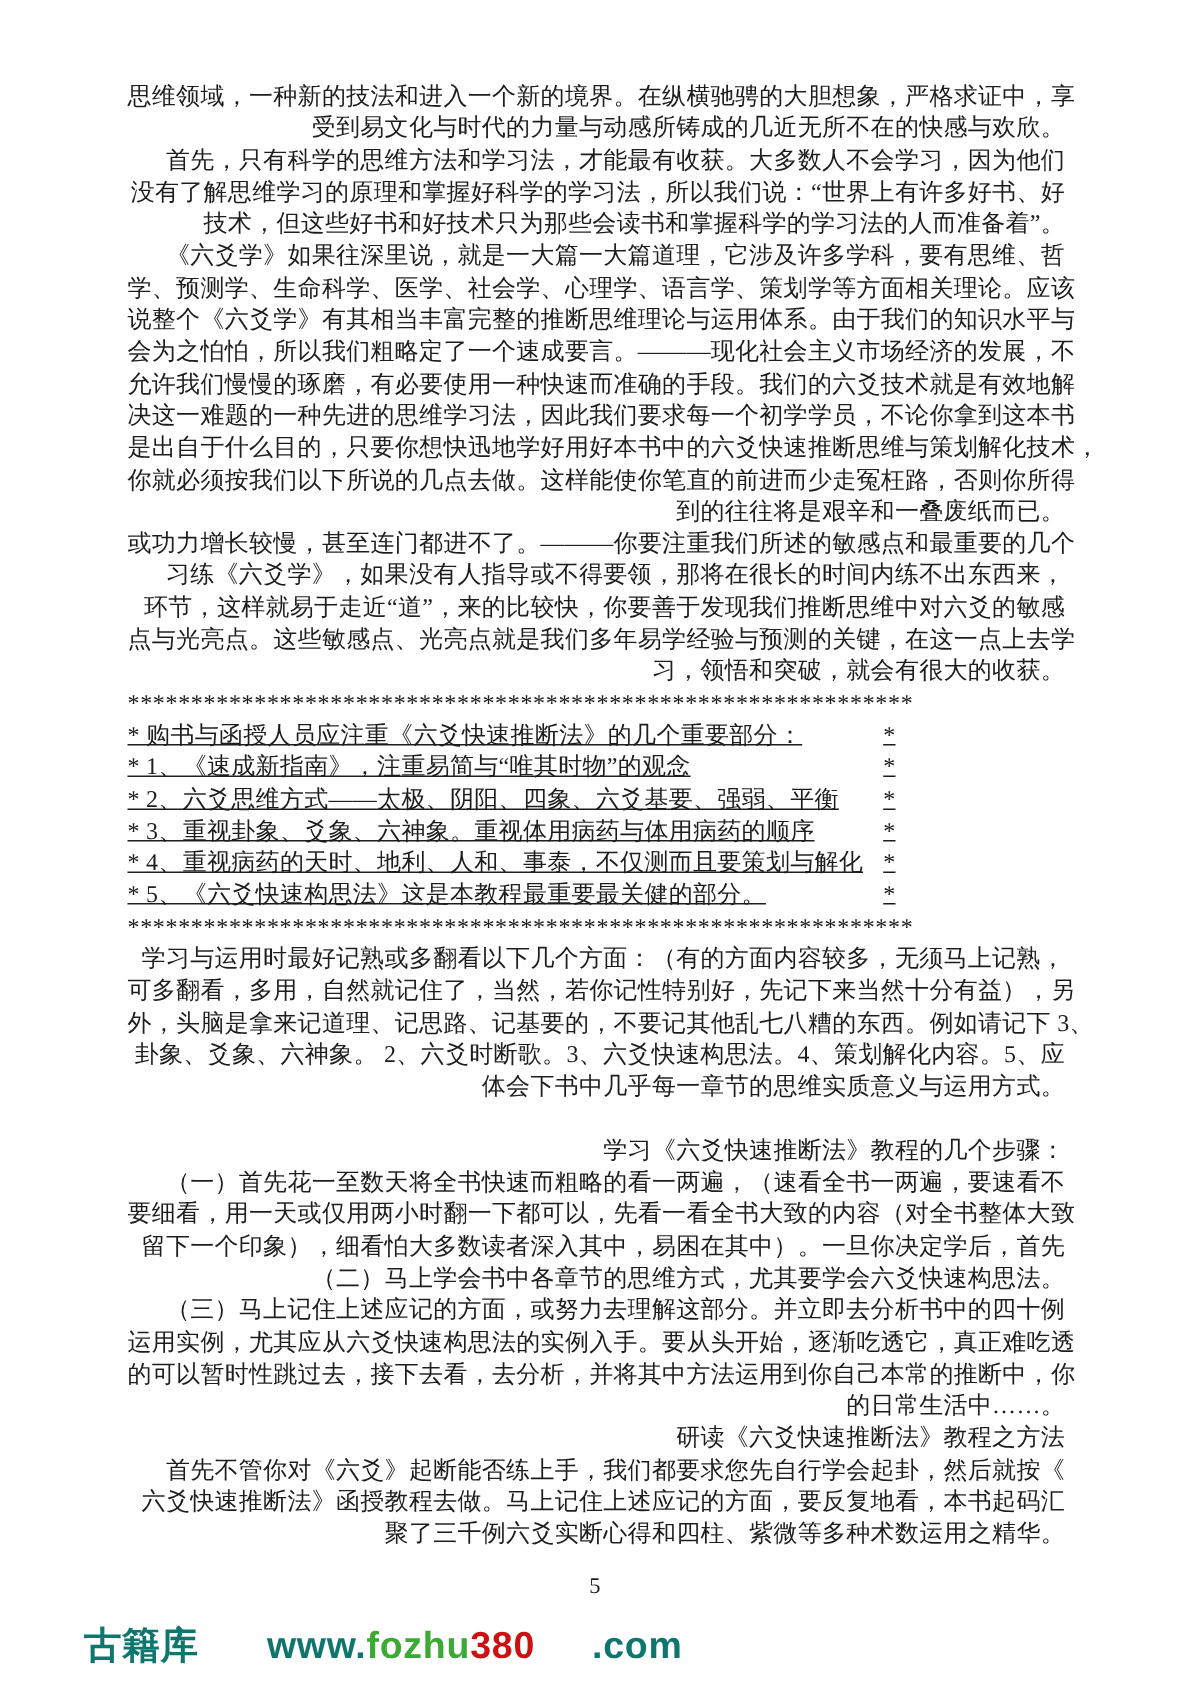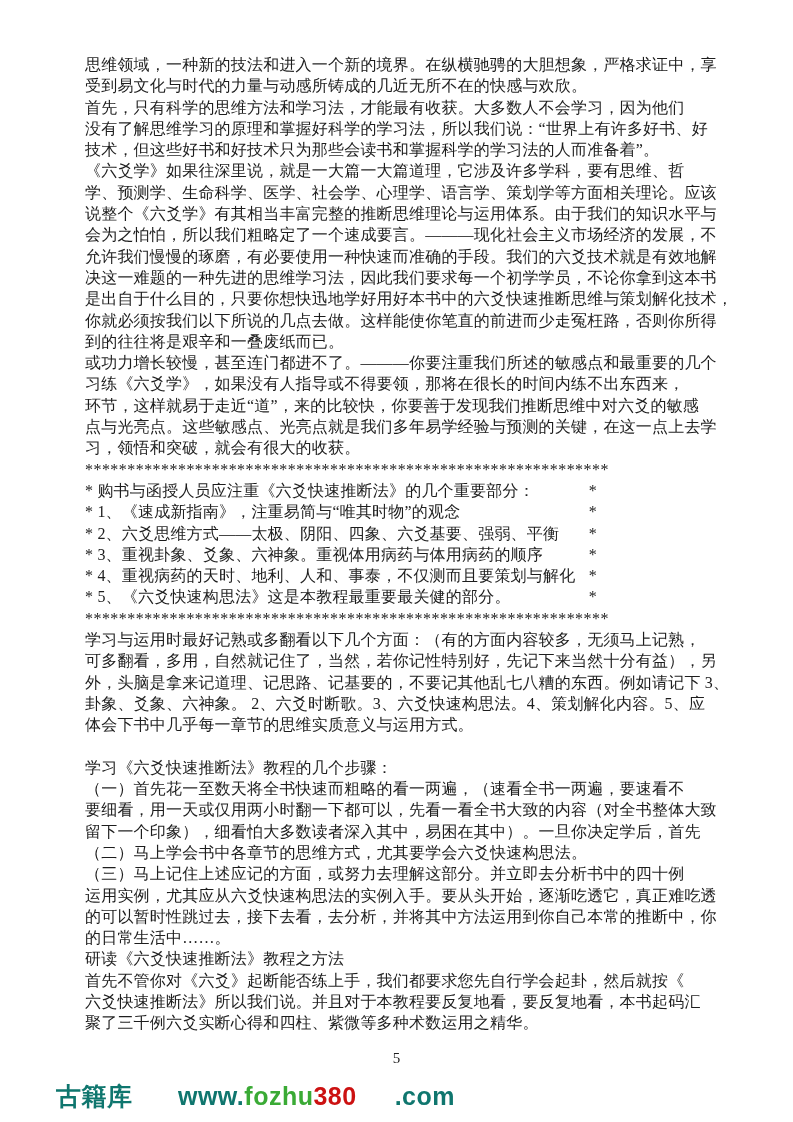--- a/index.html
+++ b/index.html
@@ -17,32 +17,34 @@
     left: 85px;
     top: 54px;
     width: 625px;
     font-size: 16px;
     line-height: 21.3px;
     letter-spacing: 0.2px;
   }
   .line {
     white-space: nowrap;
     height: 21.3px;
+    text-align: right;
   }
   .star-border {
     white-space: nowrap;
     height: 21.3px;
     letter-spacing: 0.45px;
   }
   .star-line {
     display: flex;
     justify-content: space-between;
     width: 512px;
     height: 21.3px;
     white-space: nowrap;
+    text-decoration: underline;
   }
   .spacer { height: 21.3px; }
   .page-number {
     position: absolute;
     left: 0;
     top: 1050px;
     width: 793px;
     text-align: center;
     font-size: 15px;
     color: #1d1d1d;
@@ -133,21 +135,21 @@
         <div class="line">（一）首先花一至数天将全书快速而粗略的看一两遍，（速看全书一两遍，要速看不</div>
         <div class="line">要细看，用一天或仅用两小时翻一下都可以，先看一看全书大致的内容（对全书整体大致</div>
         <div class="line">留下一个印象），细看怕大多数读者深入其中，易困在其中）。一旦你决定学后，首先</div>
         <div class="line">（二）马上学会书中各章节的思维方式，尤其要学会六爻快速构思法。</div>
         <div class="line">（三）马上记住上述应记的方面，或努力去理解这部分。并立即去分析书中的四十例</div>
         <div class="line">运用实例，尤其应从六爻快速构思法的实例入手。要从头开始，逐渐吃透它，真正难吃透</div>
         <div class="line">的可以暂时性跳过去，接下去看，去分析，并将其中方法运用到你自己本常的推断中，你</div>
         <div class="line">的日常生活中……。</div>
         <div class="line">研读《六爻快速推断法》教程之方法</div>
         <div class="line">首先不管你对《六爻》起断能否练上手，我们都要求您先自行学会起卦，然后就按《</div>
-        <div class="line">六爻快速推断法》所以我们说。并且对于本教程要反复地看，要反复地看，本书起码汇</div>
+        <div class="line">六爻快速推断法》函授教程去做。马上记住上述应记的方面，要反复地看，本书起码汇</div>
         <div class="line">聚了三千例六爻实断心得和四柱、紫微等多种术数运用之精华。</div>
       </div>
 
   </div>
 
   <div class="page-number">5</div>
 
   <div class="watermark">
     <span class="wm-dark">古籍库 </span><span class="wm-dark">www.</span><span style="color: rgb(58, 170, 53);">fozhu</span><span style="color: rgb(204, 17, 17);">380</span><span class="wm-dark">.com</span>
   </div>

